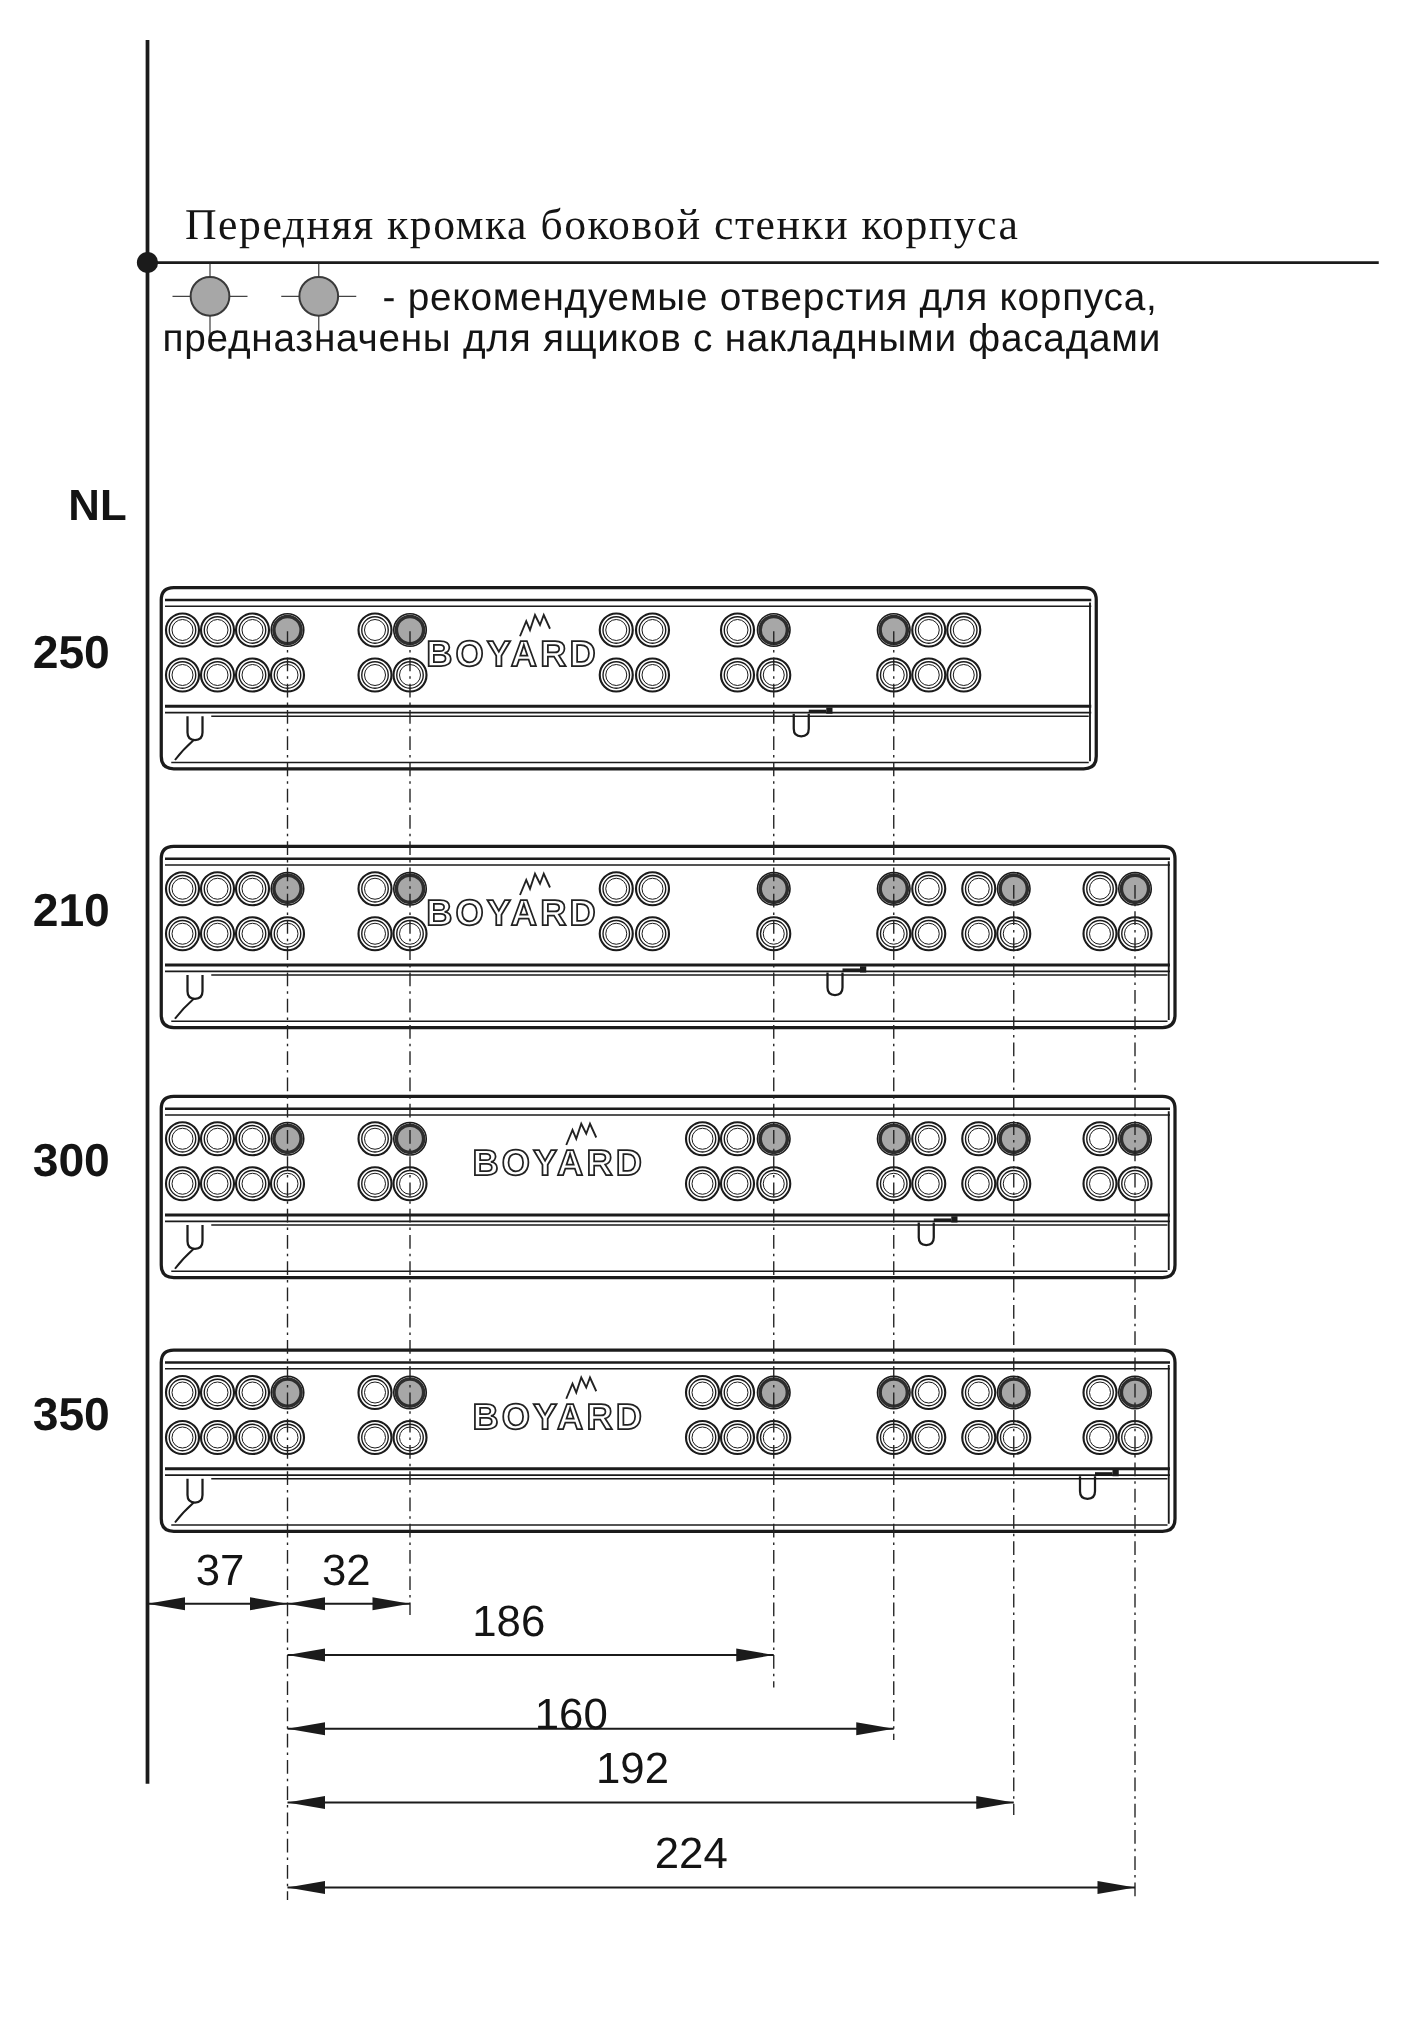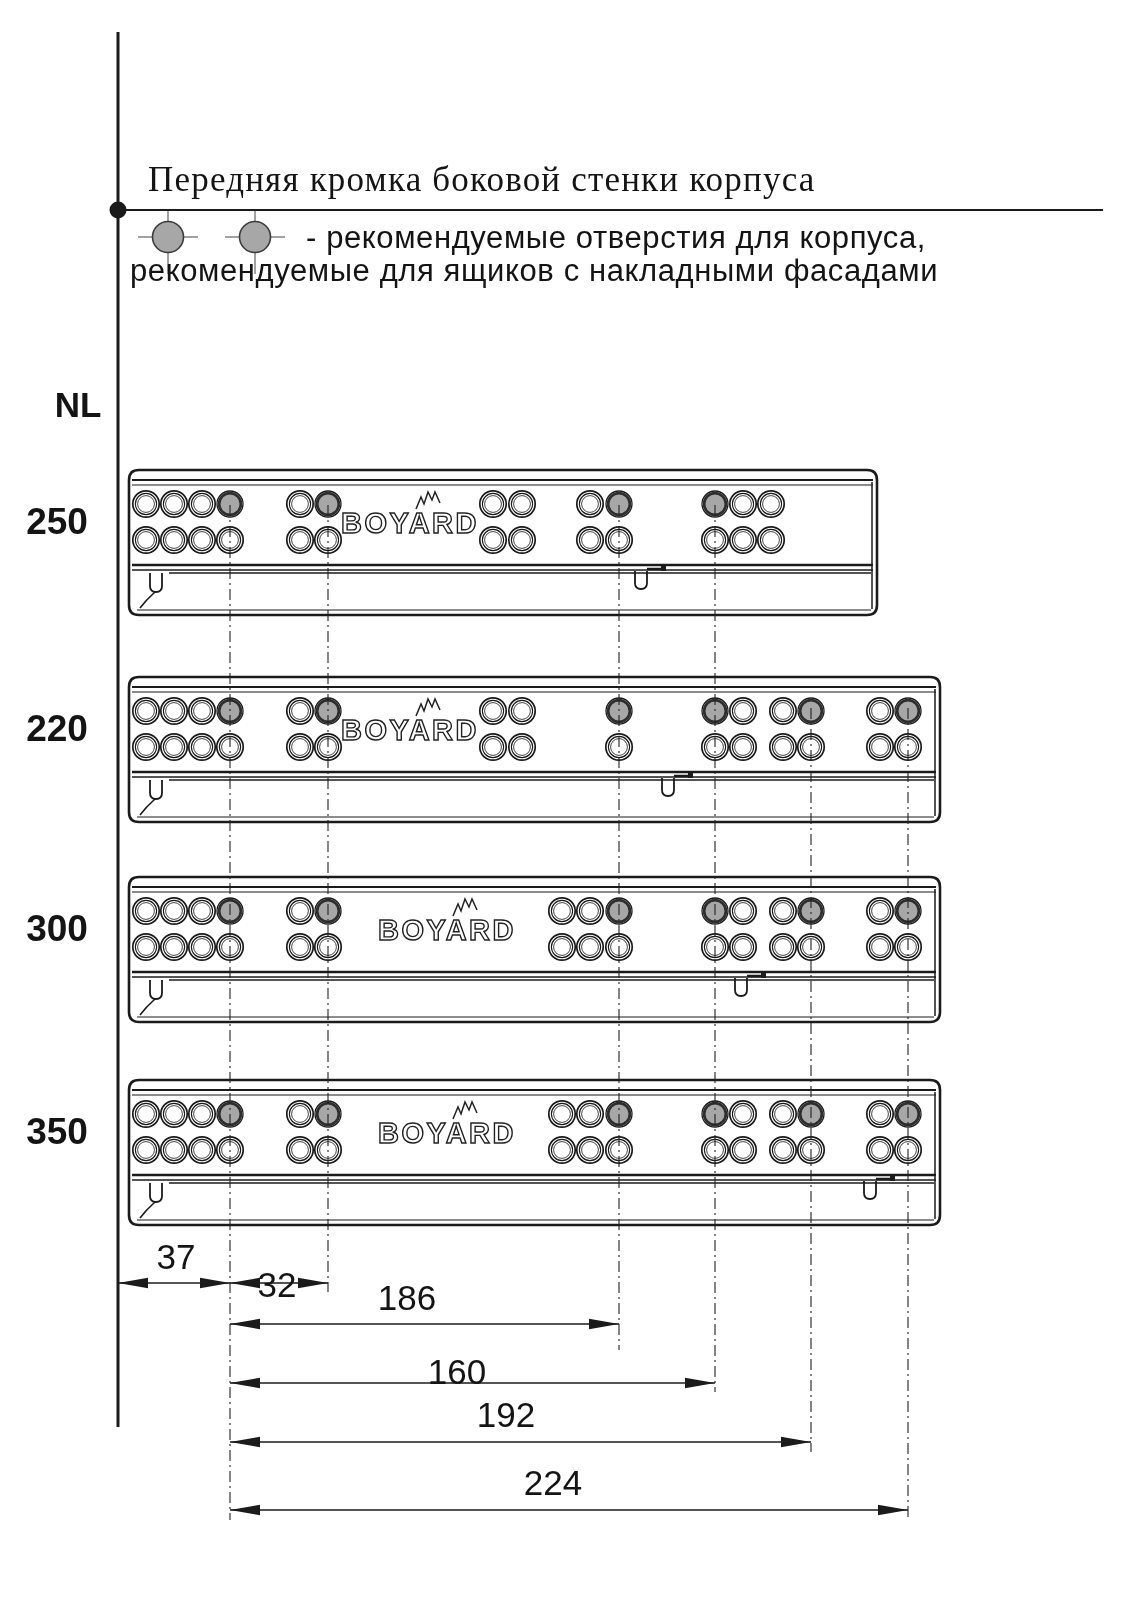--- a/index.html
+++ b/index.html
@@ -466,27 +466,27 @@
         </g>
         <g>
           <line x1="230" y1="1510" x2="908" y2="1510" stroke="#1b1b1b" stroke-width="1.6"></line>
           <polygon points="230,1510 260,1504.8 260,1515.2" fill="#1b1b1b"></polygon>
           <polygon points="908,1510 878,1504.8 878,1515.2" fill="#1b1b1b"></polygon>
         </g>
       </g>
     </svg>
   <div class="abs title">Передняя кромка боковой стенки корпуса</div>
   <div class="abs legend1">-  рекомендуемые отверстия для корпуса,</div>
-  <div class="abs legend2">рекомендуемые для ящиков с накладными фасадами</div>
+  <div class="abs legend2">предназначены для ящиков с накладными фасадами</div>
   <div class="abs nl">NL</div>
   <div id="labels">
       <div class="slide-label" style="left: 57px; top: 522px;">250</div>
-      <div class="slide-label" style="left: 57px; top: 729px;">220</div>
+      <div class="slide-label" style="left: 57px; top: 729px;">210</div>
       <div class="slide-label" style="left: 57px; top: 929px;">300</div>
       <div class="slide-label" style="left: 57px; top: 1132px; text-align: center;">350</div>
       <div class="dim-label" style="left: 176px; top: 1257px;">37</div>
-      <div class="dim-label" style="left: 277px; top: 1257px; margin-top: 28px;">32</div>
+      <div class="dim-label" style="left: 277px; top: 1257px;">32</div>
       <div class="dim-label" style="left: 407px; top: 1298px;">186</div>
       <div class="dim-label" style="left: 457px; top: 1372px; text-align: center;">160</div>
       <div class="dim-label" style="left: 506px; top: 1415px;">192</div>
       <div class="dim-label" style="left: 553px; top: 1483px;">224</div>
     </div>
 </div>
 
 </body></html>

